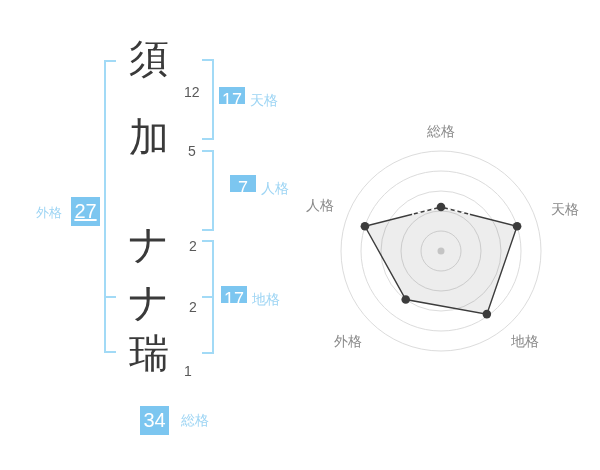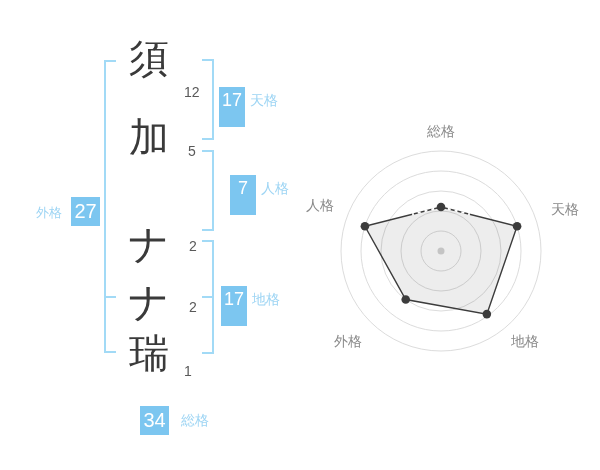--- a/index.html
+++ b/index.html
@@ -2,21 +2,21 @@
 <html><head>
 <meta charset="utf-8">
 <style>
   html,body{margin:0;padding:0;background:#ffffff;}
   .screen{position:relative;width:600px;height:470px;background:#ffffff;overflow:hidden;
           font-family:"Liberation Sans","DejaVu Sans",sans-serif;}
   .abs{position:absolute;}
   .kanji{font-size:40px;line-height:42px;color:#3a3a3a;width:70px;text-align:center;}
   .strokes{font-size:14px;color:#595959;}
   .badge{background:#7cc6f0;color:#ffffff;text-align:center;}
-  .badge-26{width:26px;height:40px;line-height:26px;font-size:18px;}
+  .badge-26{width:26px;height:17px;line-height:26px;font-size:18px;}
   .badge-29{width:29px;height:29px;line-height:29px;font-size:20px;}
   .badge-label{color:#9ed5f4;font-size:14px;line-height:16px;}
   .badge-label-sm{color:#9ed5f4;font-size:13px;line-height:15px;}
   .bk{background:#a2daf6;}
   svg text{fill:#8a8a8a;font-size:14px;font-family:"Liberation Sans","DejaVu Sans",sans-serif;}
 </style>
 </head>
 <body>
 
 <div class="screen">
@@ -62,21 +62,21 @@
   <div class="abs badge badge-26" style="left:219px;top:87px;">17</div>
   <div class="abs badge-label" style="left:250px;top:92px;">天格</div>
 
   <div class="abs badge badge-26" style="left:230px;top:175px;">7</div>
   <div class="abs badge-label" style="left:261px;top:180px;">人格</div>
 
   <div class="abs badge badge-26" style="left:221px;top:286px;">17</div>
   <div class="abs badge-label" style="left:252px;top:291px;">地格</div>
 
   <div class="abs badge-label-sm" style="left:36px;top:205px;">外格</div>
-  <div class="abs badge badge-29" style="left:71px;top:197px;">27</div>
+  <div class="abs badge badge-29" style="left:71px;top:197px;text-decoration:underline;">27</div>
 
   <div class="abs badge badge-29" style="left:140px;top:406px;">34</div>
   <div class="abs badge-label" style="left:181px;top:412px;">総格</div>
 
   <svg id="radar-svg" class="abs" style="left:290px;top:105px;" width="300" height="260" viewBox="0 0 300 260">
     <g id="radar-plot">
         <circle cx="151" cy="146" r="20" fill="none" stroke="#dcdcdc" stroke-width="1"></circle>
         <circle cx="151" cy="146" r="40" fill="none" stroke="#dcdcdc" stroke-width="1"></circle>
         <circle cx="151" cy="146" r="60" fill="none" stroke="#dcdcdc" stroke-width="1"></circle>
         <circle cx="151" cy="146" r="80" fill="none" stroke="#dcdcdc" stroke-width="1"></circle>

